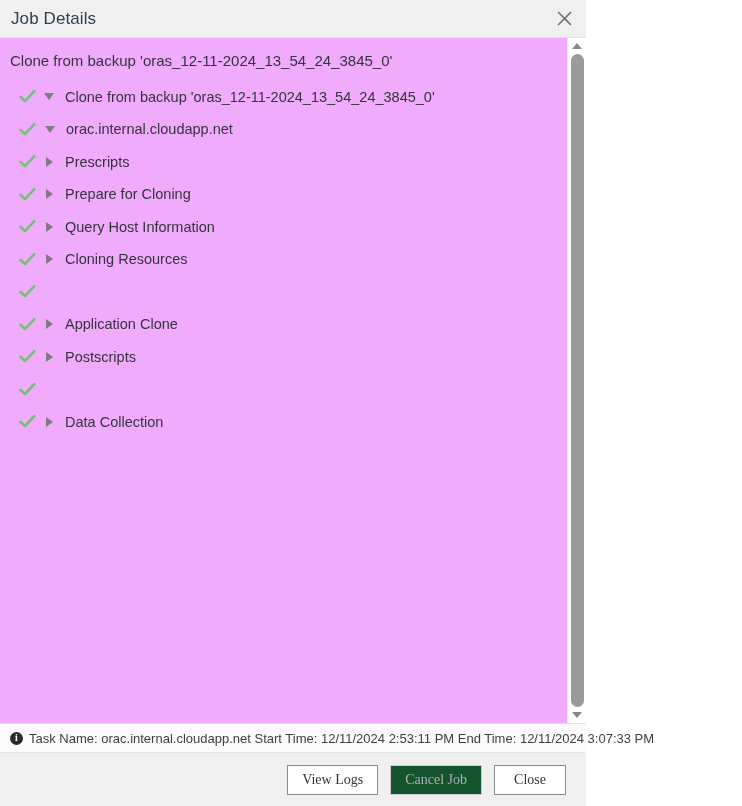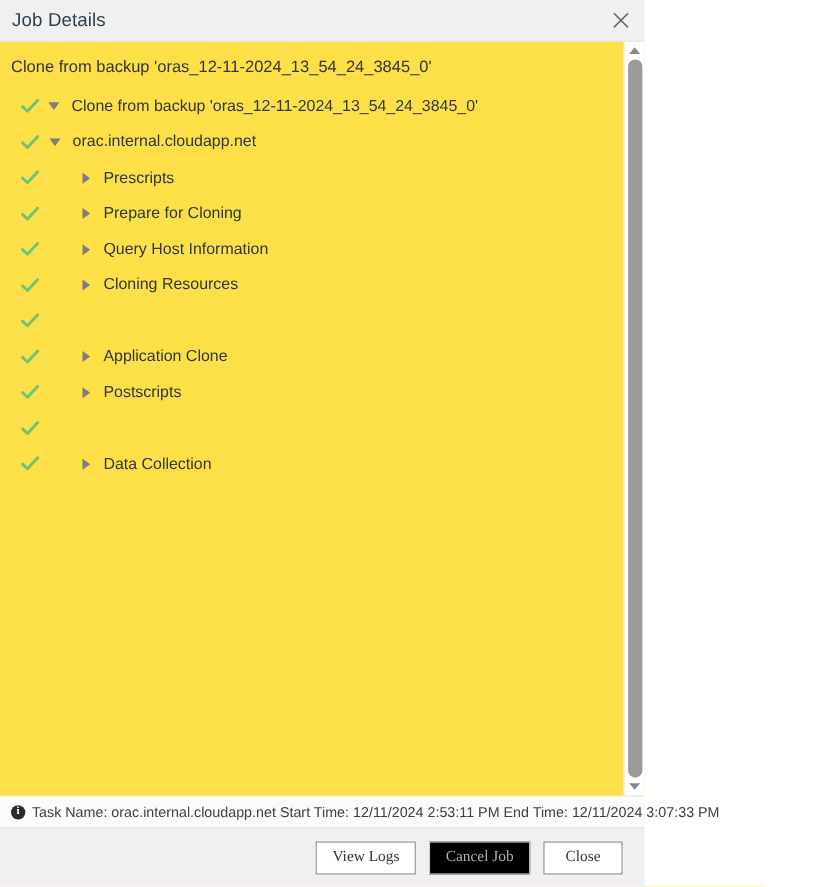--- a/index.html
+++ b/index.html
@@ -57,21 +57,21 @@
     cursor: pointer;
     color: #6d6d6d;
   }
   .titlebar .close-btn svg { display: block; }
 
   
   .body-region {
     position: relative;
     flex: 1 1 auto;
     min-height: 0;
-    background: #fde047;
+    background: #f0abfc;
     display: flex;
     flex-direction: row;
   }
   .body-scroll {
     flex: 1 1 auto;
     min-width: 0;
     position: relative;
     overflow: hidden;
   }
 
@@ -137,21 +137,21 @@
   .node-label {
     margin-left: 9px;
     font-size: 14.5px;
     color: #32363a;
     line-height: 1;
   }
 
   
   .lvl-0 { padding-left: 42px; }
   .lvl-1 { padding-left: 43px; }
-  .lvl-2 { padding-left: 71px; }
+  .lvl-2 { padding-left: 42px; }
 
   
   .scrollbar {
     flex: 0 0 19px;
     width: 19px;
     background: #ffffff;
     border-left: 1px solid #ececec;
     box-sizing: border-box;
     position: relative;
     display: flex;
@@ -255,21 +255,21 @@
     font-size: 14px;
     font-family: Liberation Serif, serif;
     border-radius: 0;
     cursor: pointer;
     display: inline-flex;
     align-items: center;
     justify-content: center;
     line-height: 1;
   }
   .btn.disabled {
-    background: #000000;
+    background: #14532d;
     border-color: #cccccc;
     color: #b0b0b0;
     cursor: default;
   }
 </style>
 </head>
 <body>
 
 <div id="dialog">
 

